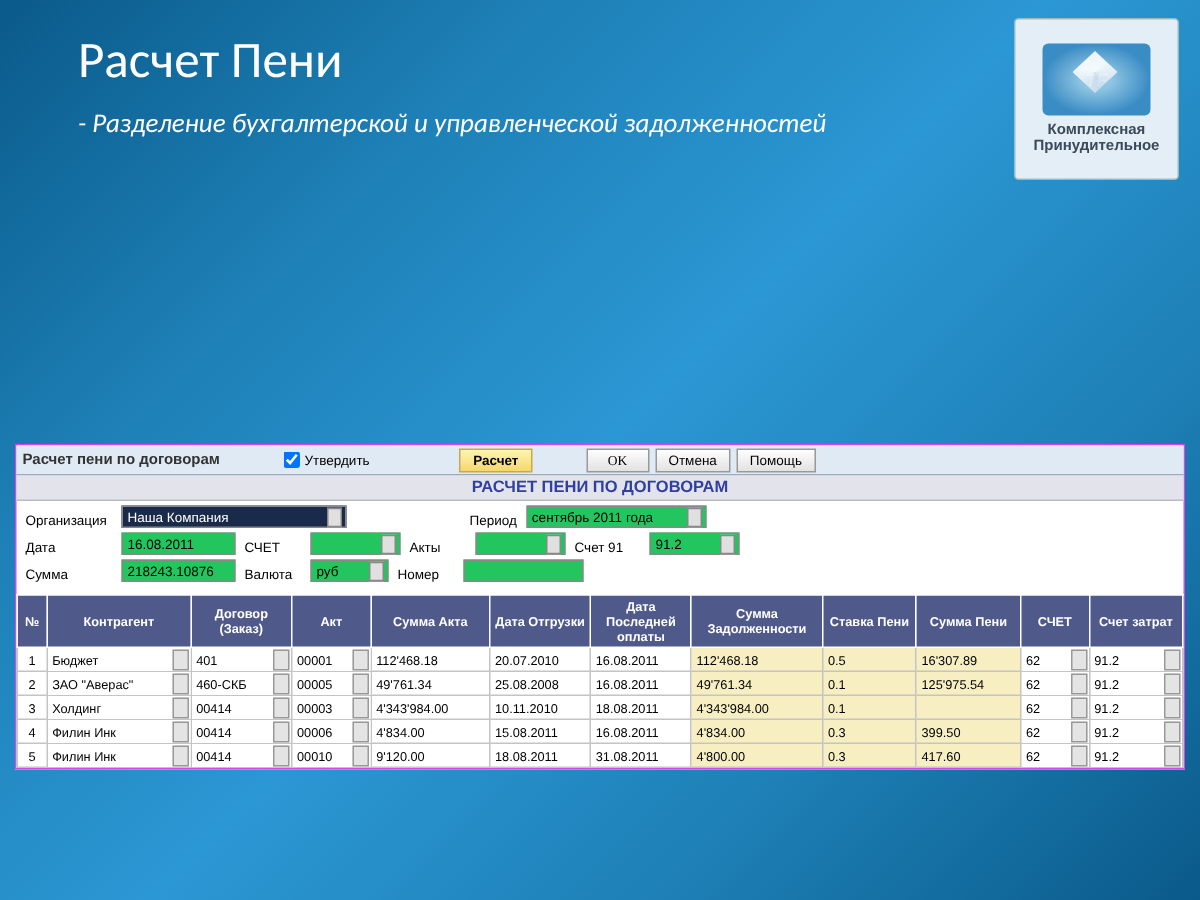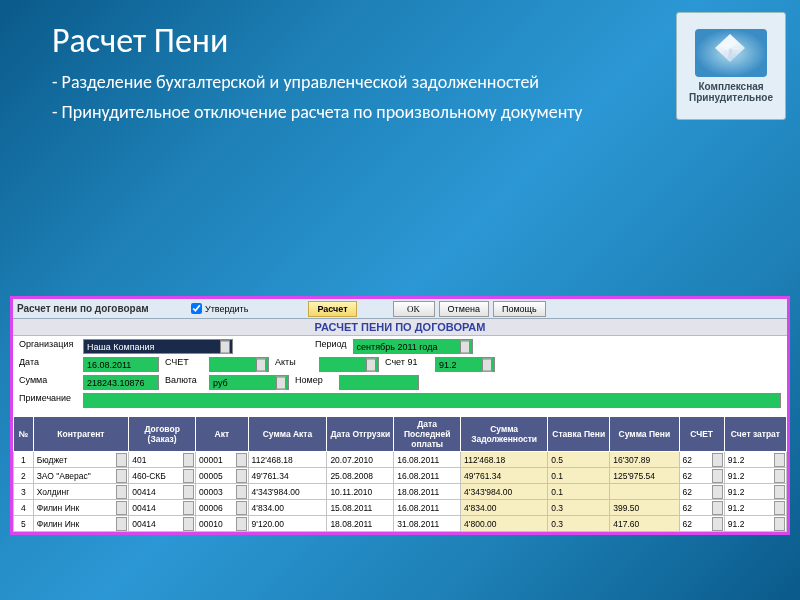--- a/index.html
+++ b/index.html
@@ -37,27 +37,28 @@
   }
   .slide-title {
     position:absolute; top: 20px; left: 52px;
     color: #fff; font-size: 34px; font-weight: 400;
     font-family: 'Segoe UI', Calibri, sans-serif;
   }
   .bullets {
     position:absolute; top: 70px; left: 52px; width: 580px;
     color:#fff; font-size: 18px; line-height: 1.35;
     font-family: 'Segoe UI', Calibri, sans-serif;
+    font-style: italic;
   }
   .bullets div { margin-bottom: 6px; }
 
   .app-window {
     position:absolute; top: 296px; left: 10px; width: 780px;
     background:#fff;
-    border:3px solid #d946ef;
+    border:1px solid #d946ef;
     font-size: 9px;
     color:#000;
   }
   .titlebar {
     background:#dfeaf5; border-bottom:1px solid #9ab;
     display:flex; align-items:center; height:20px; padding:0 4px;
     gap:4px;
   }
   .titlebar .wt { font-weight:bold; color:#333; font-size:10px; flex:0 0 170px; }
   .btn {
@@ -68,21 +69,21 @@
   .btn.yellow { background: linear-gradient(#fff4b5,#f5d86b); border-color:#c9a84a; font-weight:bold;margin-left:34px; }
   .btn.ok { min-width:42px;font-family:Liberation Serif, serif; }
   .chk { display:flex; align-items:center; gap:3px; font-size:9px; }
   .chk input { width:11px; height:11px; }
 
   .section-banner {
     background:#e3e3eb; color:#3040a0; font-weight:bold; font-size:11px;
     text-align:center; padding:2px 0; border-bottom:1px solid #bbb;
   }
   .form-area { padding:3px 6px 5px 6px; }
-  .form-row { display:flex; align-items:flex-start; gap:6px; margin-bottom:3px; }
+  .form-row { display:flex; align-items:flex-end; gap:6px; margin-bottom:3px; }
   .lbl { font-size:9px; color:#000; }
   .lbl.w60 { width:58px; }
   .lbl.w40 { width:38px; }
   .inp {
     border:1px solid #888; background:#22c55e; height:15px; font-size:9px;
     padding:0 3px; display:inline-flex; align-items:center;
   }
   .inp.dark { background:#1a2a4a; color:#fff; }
   .dd { position:relative; }
   .dd::after {
@@ -115,21 +116,20 @@
   <div class="logo-graphic">
     <span>TF</span>
   </div>
   <span>Комплексная</span>
   <span>Принудительное</span>
 </div>
 
 <h1 class="slide-title">Расчет Пени</h1>
 <div class="bullets">
   <div>- Разделение бухгалтерской и управленческой задолженностей</div>
-  <div>- Принудительное отключение расчета по произвольному документу</div>
 </div>
 
 <div class="app-window">
   <div class="titlebar">
     <span class="wt">Расчет пени по договорам</span>
     <label class="chk">
       <input type="checkbox" checked="" style="">
       <span>Утвердить</span>
     </label>
     <span style="width:18px"></span>
@@ -157,27 +157,23 @@
       <span class="inp dd" style="width:60px"></span>
       <span class="lbl w40">Акты</span>
       <span class="inp dd" style="width:60px"></span>
       <span class="lbl" style="width:44px">Счет 91</span>
       <span class="inp dd" style="width:60px">91.2</span>
     </div>
     <div class="form-row">
       <span class="lbl w60">Сумма</span>
       <span class="inp" style="width:76px">218243.10876</span>
       <span class="lbl w40">Валюта</span>
-      <span class="inp dd" style="width:80px">руб</span>
+      <span class="inp dd" style="width:52px">руб</span>
       <span class="lbl w40">Номер</span>
       <span class="inp" style="width:80px"></span>
-    </div>
-    <div class="form-row">
-      <span class="lbl w60">Примечание</span>
-      <span class="inp" style="flex:1"></span>
     </div>
   </div>
 
   <table class="grid">
     <thead>
         <tr>
       <th>№</th>
       <th style="width:80px">Контрагент</th>
       <th style="width:56px">Договор (Заказ)</th>
       <th style="width:44px">Акт</th>

